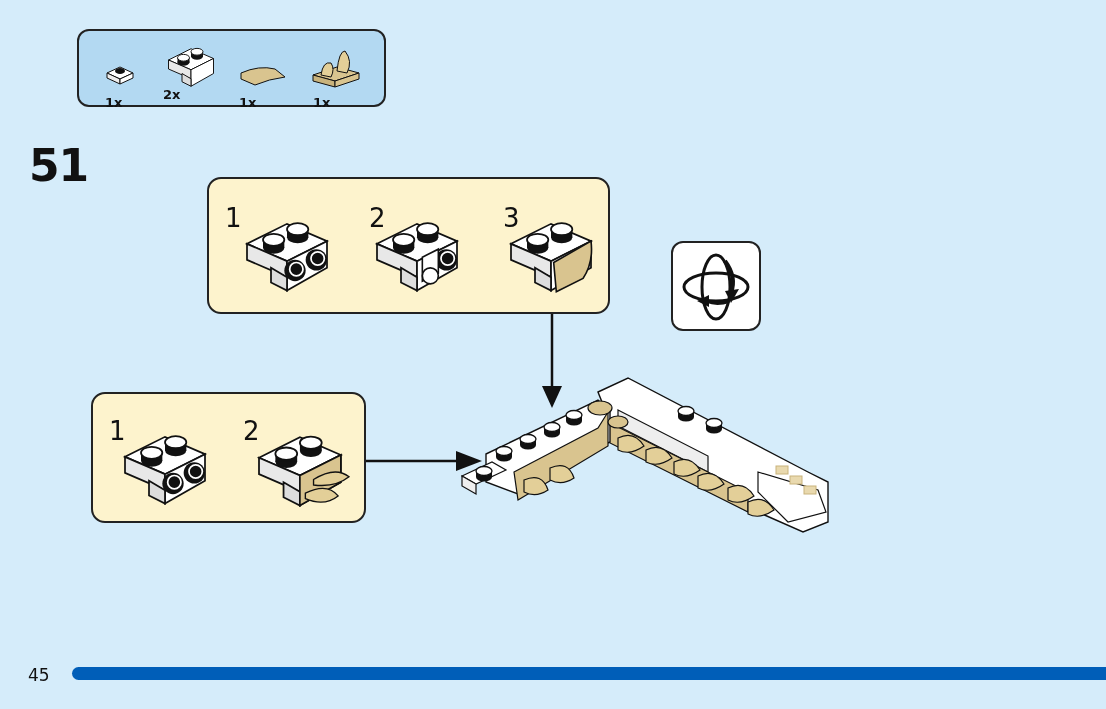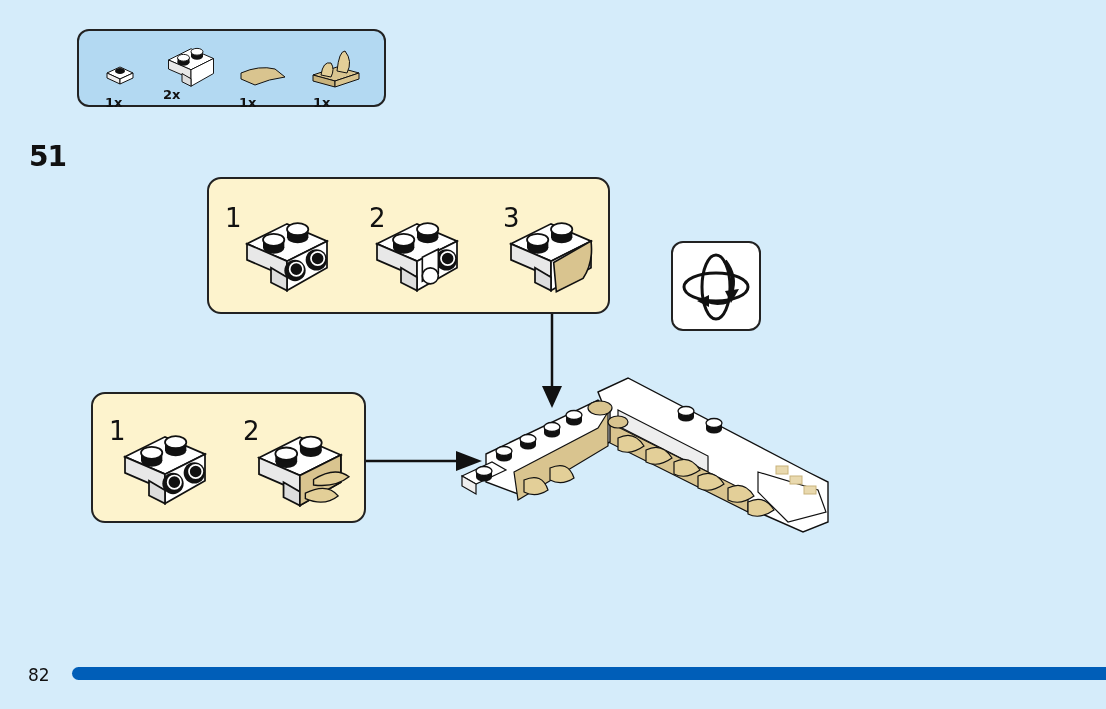--- a/index.html
+++ b/index.html
@@ -1,21 +1,21 @@
 <!DOCTYPE html>
 <html><head>
 <meta charset="utf-8">
 <style>
   html, body { margin:0; padding:0; }
   body { width:1106px; height:709px; background:#d5ecfa; position:relative; overflow:hidden; font-family:"DejaVu Sans", sans-serif; color:#111; }
   .abs { position:absolute; }
   .parts-box { left:29px; top:29px; width:309px; height:78px; background:#b3d9f2; border:2px solid #222; border-radius:12px; box-sizing:border-box;margin-left:48px; }
   .part { position:absolute; }
   .part-qty { position:absolute; font-size:13px; font-weight:600; }
-  .step-number { left:29px; top:140px; font-size:28px; font-weight:bold; letter-spacing:-1px; }
+  .step-number { left:29px; top:140px; font-size:44px; font-weight:bold; letter-spacing:-1px; }
   .sub-box { background:#fdf3cd; border:2px solid #222; border-radius:14px; box-sizing:border-box; }
   .sub-a { left:207px; top:177px; width:403px; height:137px; }
   .sub-b { left:91px; top:392px; width:275px; height:131px; }
   .sub-num { position:absolute; font-size:26px; font-weight:500; }
   .rotate-box { left:671px; top:241px; width:90px; height:90px; background:#fff; border:2px solid #222; border-radius:12px; box-sizing:border-box; }
   .page-number { left:28px; top:665px; font-size:17px; }
   .page-bar { left:72px; top:667px; width:1040px; height:13px; background:#005eb8; border-radius:7px; }
   svg { overflow:visible; }
 </style>
 </head>
@@ -179,14 +179,14 @@
 
   <ellipse cx="142" cy="36" rx="12" ry="7" fill="#d9c48f" stroke="#111" stroke-width="1.2"></ellipse>
   <ellipse cx="160" cy="50" rx="10" ry="6" fill="#d9c48f" stroke="#111" stroke-width="1.2"></ellipse>
 
   <g fill="#e3cf98" stroke="#111" stroke-width="1.2">
     <path d="M66,108 Q84,100 90,118 Q78,126 66,120 Z"></path>
     <path d="M92,96 Q110,88 116,106 Q104,114 92,108 Z"></path>
   </g>
 </svg>
 
-<div class="abs page-number">82</div>
+<div class="abs page-number">45</div>
 <div class="abs page-bar"></div>
 
 </body></html>

